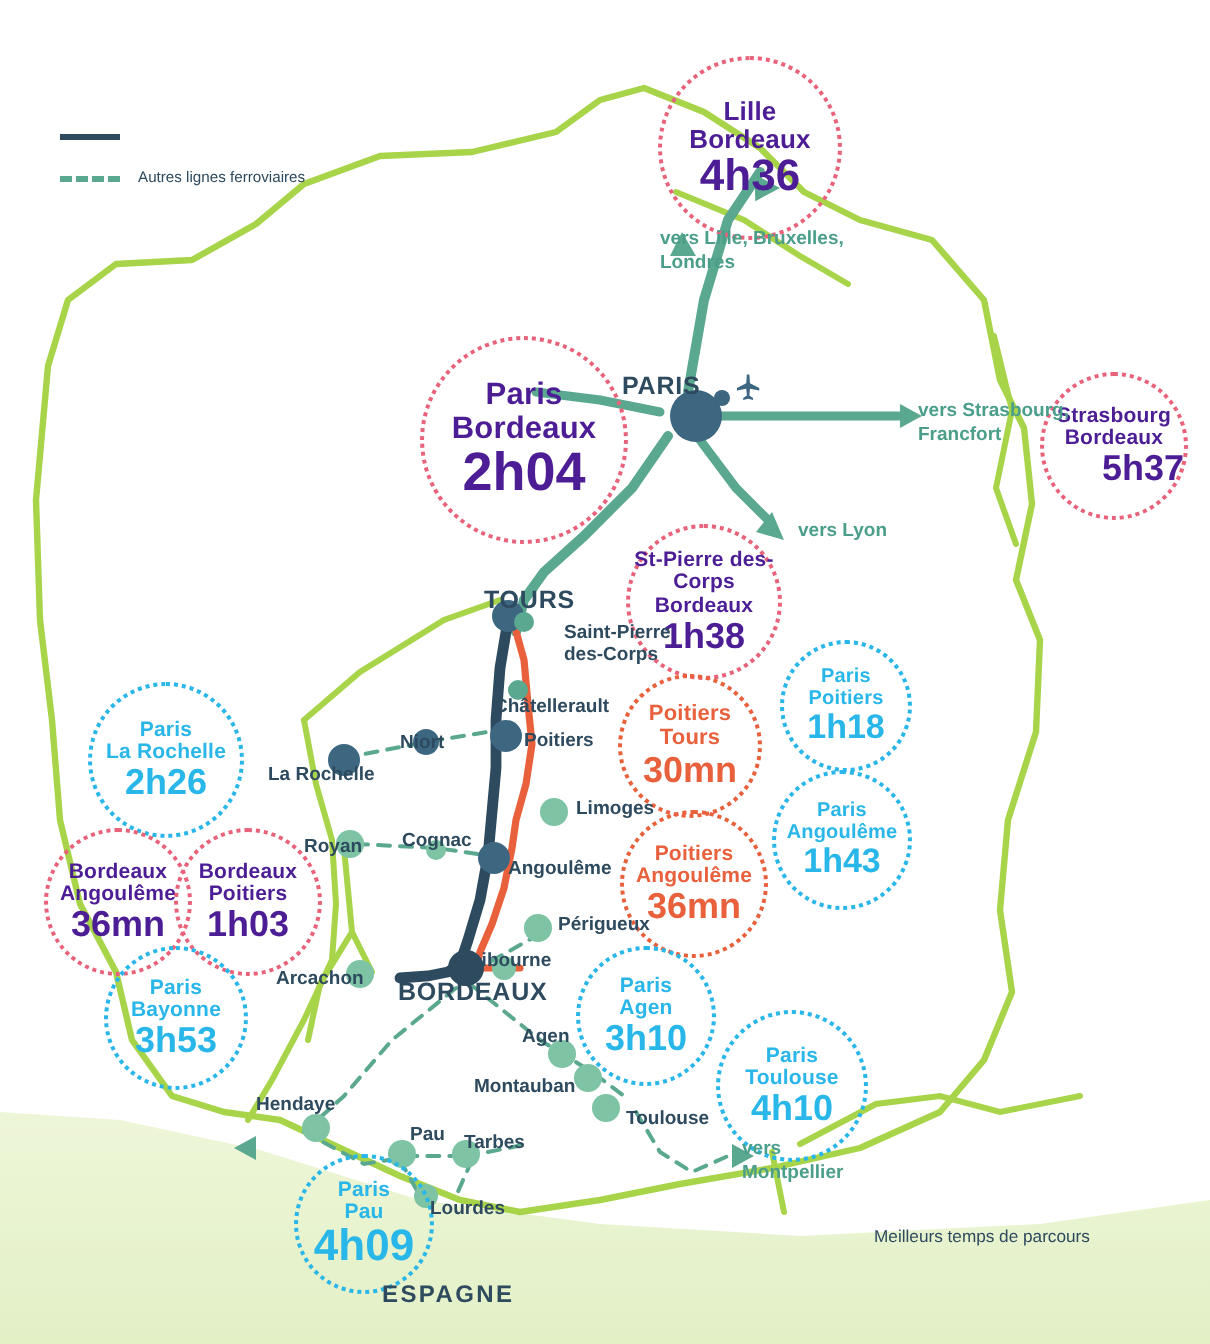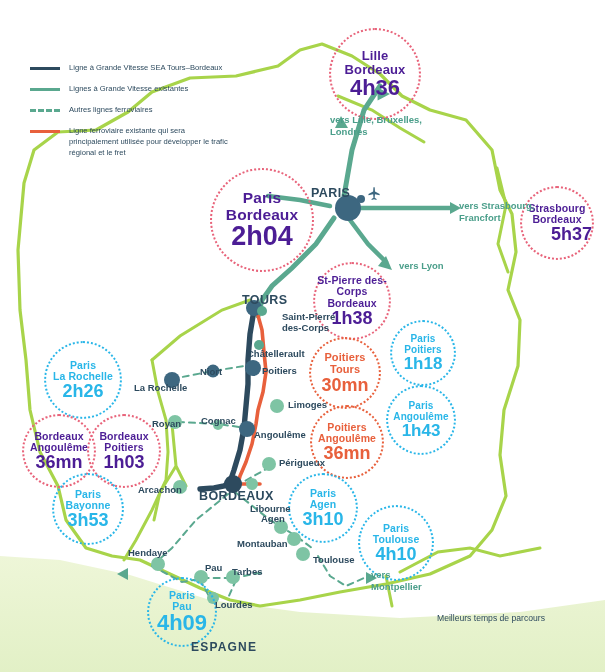--- a/index.html
+++ b/index.html
@@ -159,39 +159,26 @@
     <g fill="#3d6780" transform="translate(366,186) scale(0.62)">
       <path d="M12 2 L14 2 L14.5 9 L22 13 L22 15 L14.5 13.5 L14 19 L17 21 L17 22.5 L13 21.5 L9 22.5 L9 21 L12 19 L11.5 13.5 L4 15 L4 13 L11.5 9 Z"></path>
     </g>
   </svg>
 
   <div id="legend">
     <div class="leg-row">
       <span class="leg-swatch sw-navy">
           <i></i>
         </span>
-      <span class="leg-text">Ligne à Grande Vitesse SEA Tours–Bordeaux</span>
-    </div>
-    <div class="leg-row">
-      <span class="leg-swatch sw-green">
-          <i></i>
-        </span>
-      <span class="leg-text">Lignes à Grande Vitesse existantes</span>
     </div>
     <div class="leg-row">
       <span class="leg-swatch sw-dash">
           <i></i>
         </span>
       <span class="leg-text">Autres lignes ferroviaires</span>
-    </div>
-    <div class="leg-row">
-      <span class="leg-swatch sw-orange">
-          <i></i>
-        </span>
-      <span class="leg-text">Ligne ferroviaire existante qui sera principalement utilisée pour développer le trafic régional et le fret</span>
     </div>
   </div>
 
   <div id="bubble-layer">
       <div class="bubble b-red" style="left: 329px; top: 28px; width: 92px; height: 92px;">
         <div class="pair" style="font-size: 13px; white-space: pre-line;">Lille
 Bordeaux</div>
         <div class="time" style="font-size: 22px;">4h36</div>
       </div>
       <div class="bubble b-red" style="left: 210px; top: 168px; width: 104px; height: 104px;">
@@ -273,21 +260,21 @@
 des-Corps</div>
       <div class="city-label" style="left: 247px; top: 349px; white-space: pre;">Châtellerault</div>
       <div class="city-label" style="left: 262px; top: 366px; white-space: pre;">Poitiers</div>
       <div class="city-label" style="left: 200px; top: 367px; white-space: pre;">Niort</div>
       <div class="city-label" style="left: 134px; top: 383px; white-space: pre;">La Rochelle</div>
       <div class="city-label" style="left: 152px; top: 419px; white-space: pre;">Royan</div>
       <div class="city-label" style="left: 201px; top: 416px; white-space: pre;">Cognac</div>
       <div class="city-label" style="left: 254px; top: 430px; white-space: pre;">Angoulême</div>
       <div class="city-label" style="left: 288px; top: 400px; white-space: pre;">Limoges</div>
       <div class="city-label" style="left: 279px; top: 458px; white-space: pre;">Périgueux</div>
-      <div class="city-label" style="left: 235px; top: 504px; white-space: pre; margin-left: 15px;">Libourne</div>
+      <div class="city-label" style="left: 235px; top: 476px; white-space: pre;">Libourne</div>
       <div class="city-label" style="left: 138px; top: 485px; white-space: pre;">Arcachon</div>
       <div class="city-label" style="left: 261px; top: 514px; white-space: pre;">Agen</div>
       <div class="city-label" style="left: 237px; top: 539px; white-space: pre;">Montauban</div>
       <div class="city-label" style="left: 313px; top: 555px; white-space: pre;">Toulouse</div>
       <div class="city-label" style="left: 128px; top: 548px; white-space: pre;">Hendaye</div>
       <div class="city-label" style="left: 205px; top: 563px; white-space: pre;">Pau</div>
       <div class="city-label" style="left: 232px; top: 567px; white-space: pre;">Tarbes</div>
       <div class="city-label" style="left: 215px; top: 600px; white-space: pre;">Lourdes</div>
     </div>
   <div id="direction-layer">

